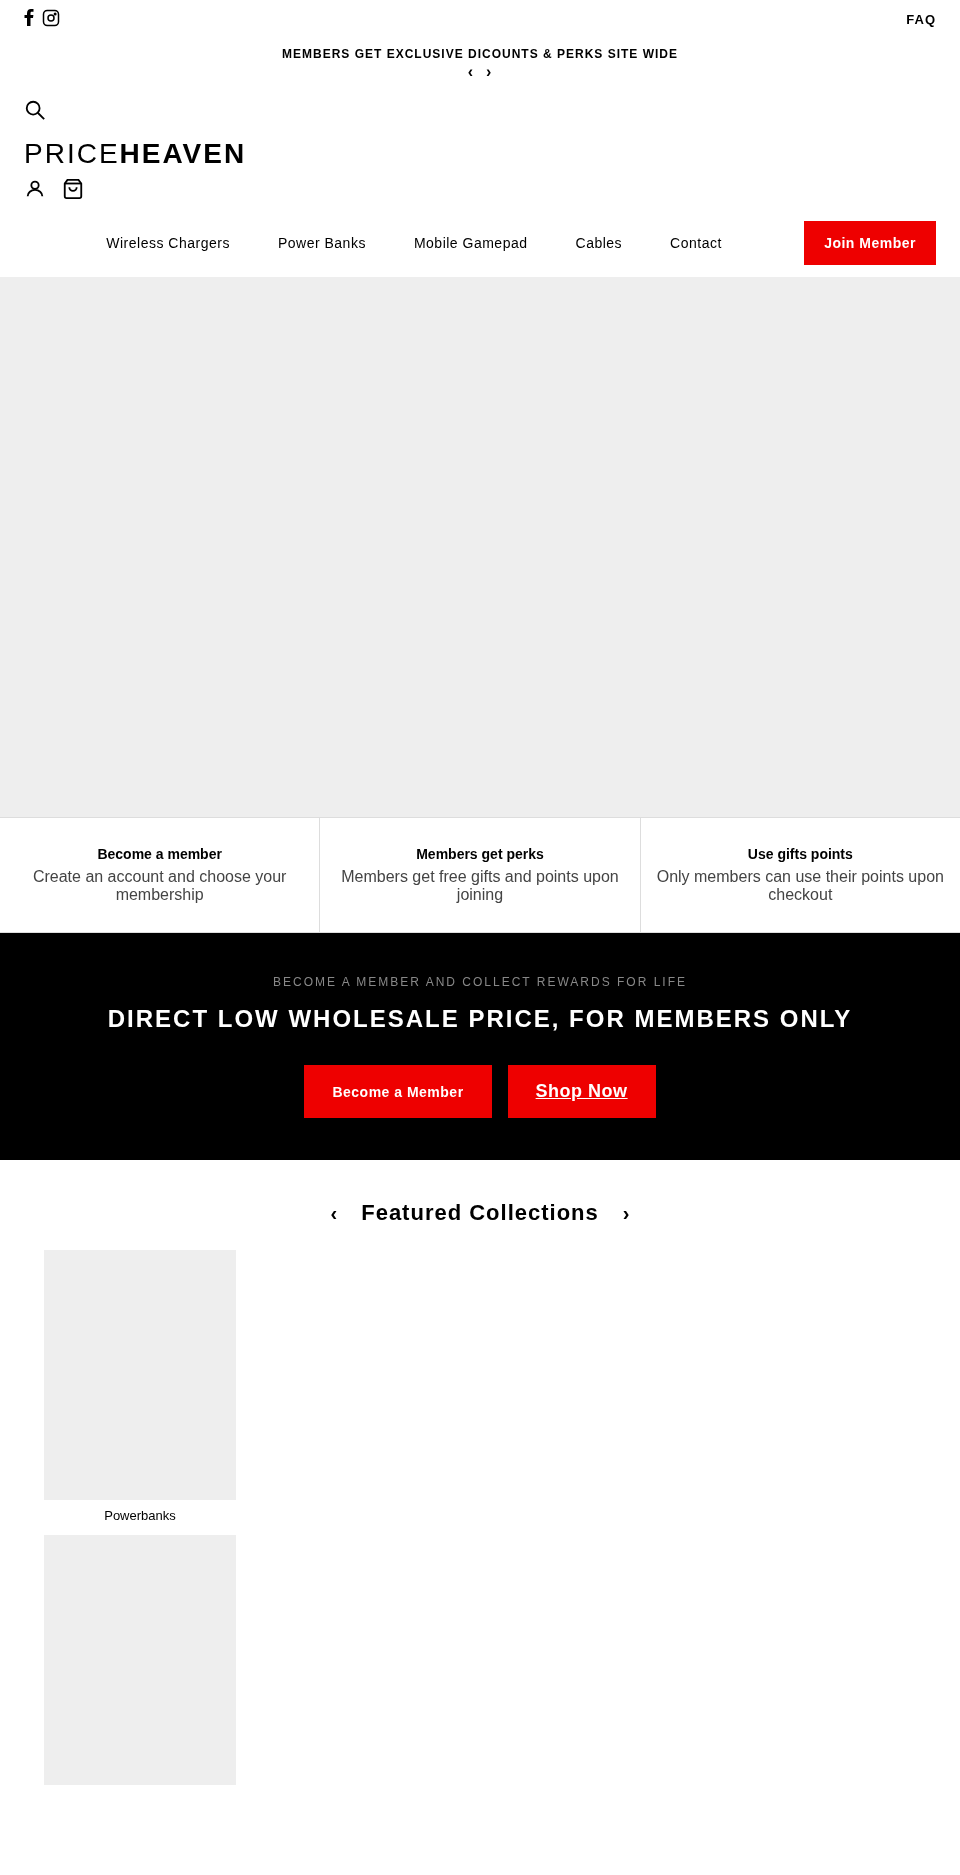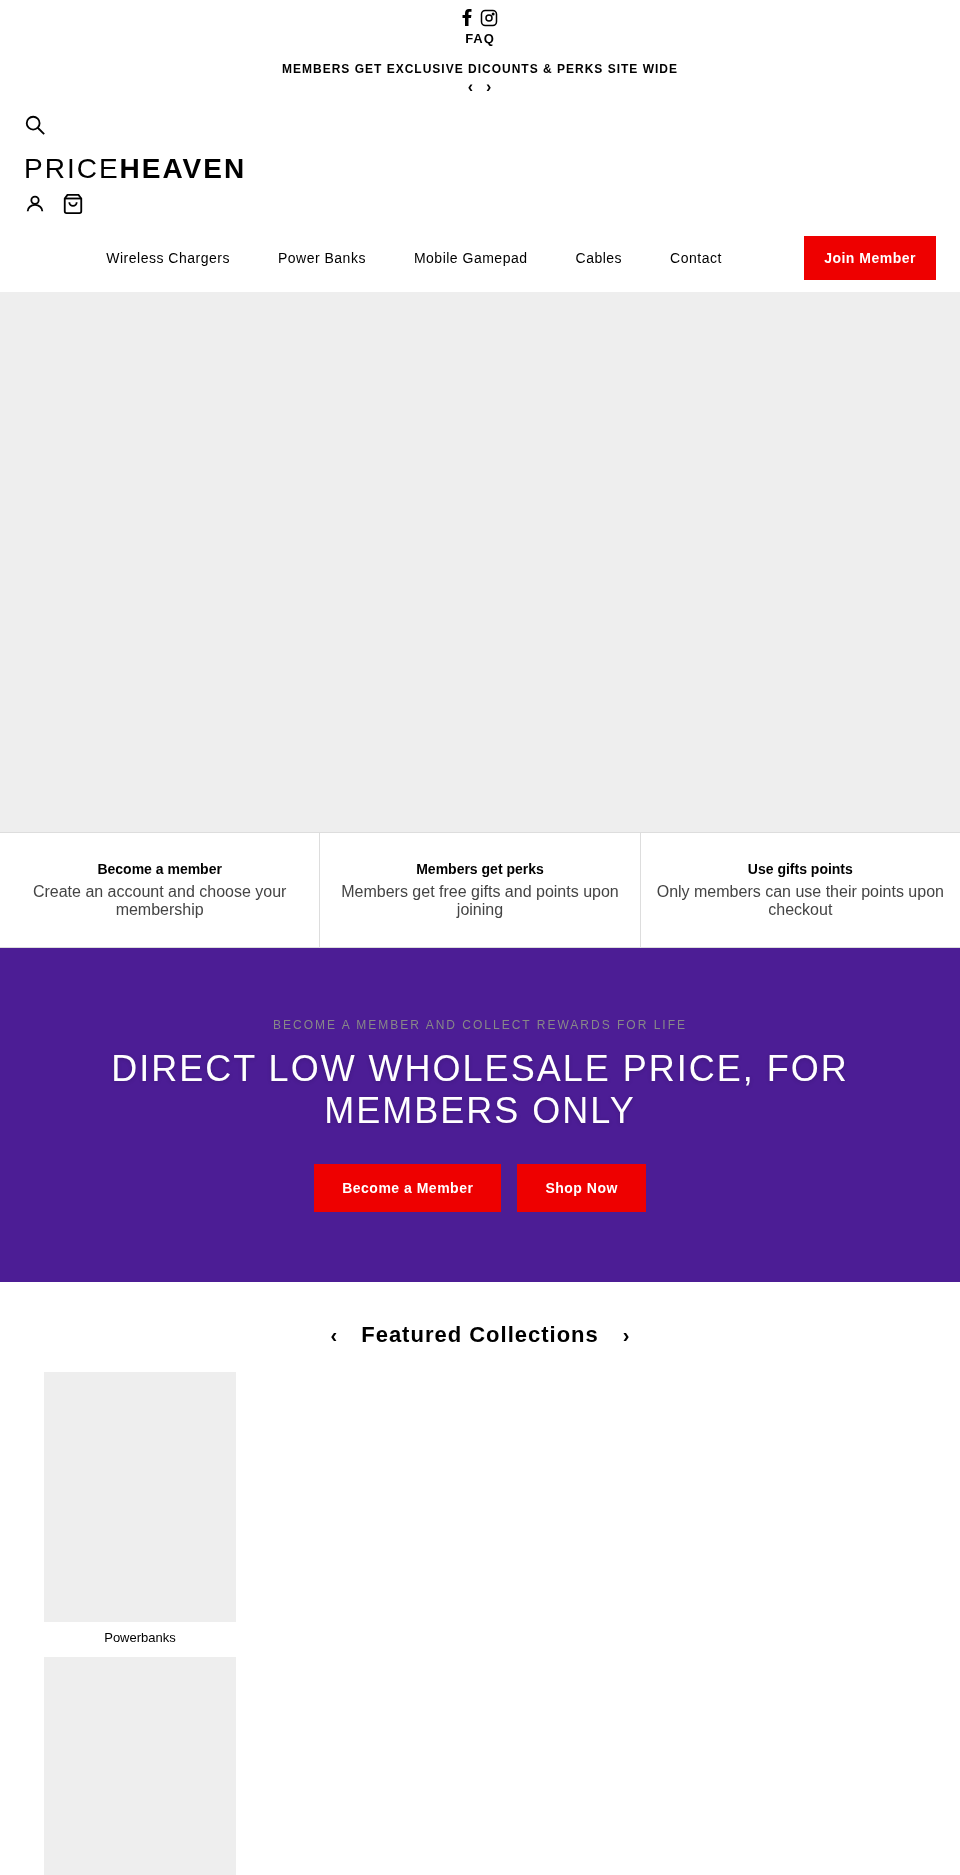--- a/index.html
+++ b/index.html
@@ -5,21 +5,20 @@
     * { box-sizing: border-box; margin: 0; padding: 0; }
     body { font-family: Arial, Helvetica, sans-serif; background: #fff; color: #000; width: 960px; }
 
     
     .top-bar {
       display: flex;
       align-items: center;
       justify-content: space-between;
       padding: 8px 24px;
       border-bottom: none;
-      flex-direction: column;
     }
     .top-bar-social {
       display: flex;
       gap: 8px;
       align-items: center;
     }
     .top-bar-faq {
       font-size: 13px;
       font-weight: bold;
       letter-spacing: 1px;
@@ -137,34 +136,34 @@
       font-weight: bold;
       margin-bottom: 6px;
     }
     .feature-desc {
       font-size: 16px;
       color: #444;
     }
 
     
     .members-banner {
-      background: #4c1d95;
+      background: #000000;
       text-align: center;
-      padding: 70px 40px;
+      padding: 42px 40px;
     }
     .members-banner-sub {
       font-size: 12px;
       color: #888;
       letter-spacing: 2px;
       text-transform: uppercase;
       margin-bottom: 16px;
     }
     .members-banner-title {
-      font-size: 36px;
-      font-weight: 400;
+      font-size: 24px;
+      font-weight: 700;
       color: #fff;
       letter-spacing: 2px;
       text-transform: uppercase;
       margin-bottom: 32px;
       text-shadow: 0 1px 4px rgba(0,0,0,0.15);
     }
     .members-banner-btns {
       display: flex;
       justify-content: center;
       gap: 16px;
@@ -177,24 +176,25 @@
       font-size: 14px;
       font-weight: bold;
       cursor: pointer;
       letter-spacing: 0.5px;
     }
     .banner-btn-secondary {
       background: #e00;
       color: #fff;
       border: none;
       padding: 16px 28px;
-      font-size: 14px;
+      font-size: 18px;
       font-weight: bold;
       cursor: pointer;
       letter-spacing: 0.5px;
+      text-decoration: underline;
     }
 
     
     .featured-collections {
       padding: 40px 24px 20px 24px;
     }
     .featured-collections-header {
       display: flex;
       align-items: center;
       justify-content: center;

